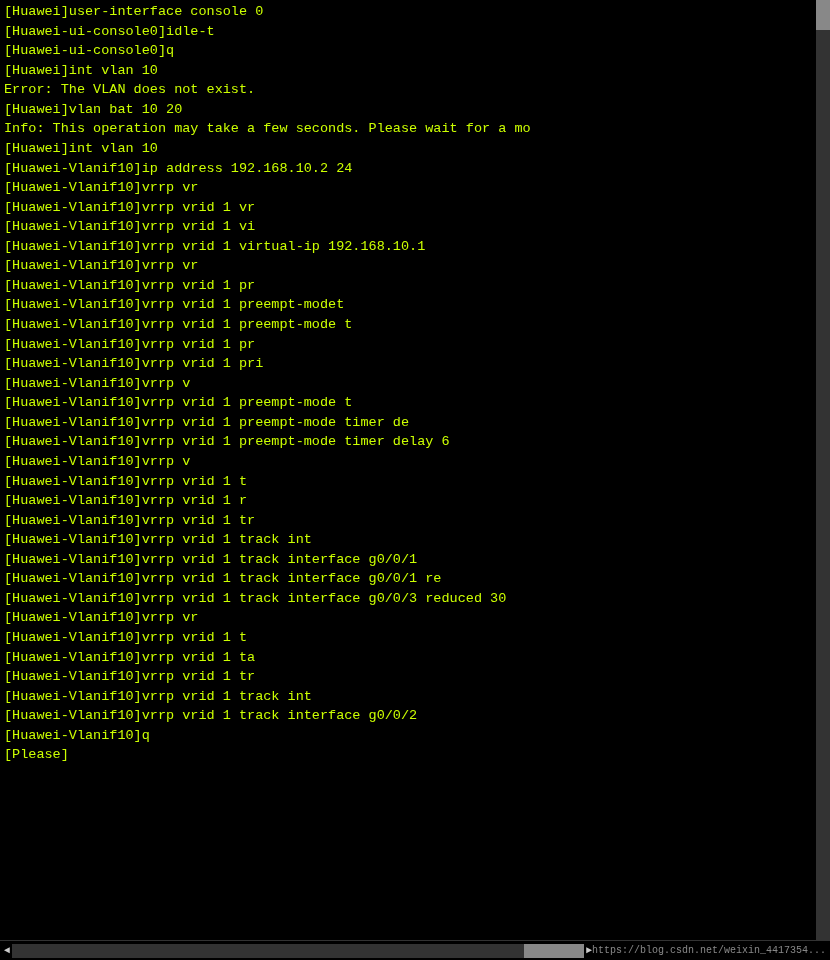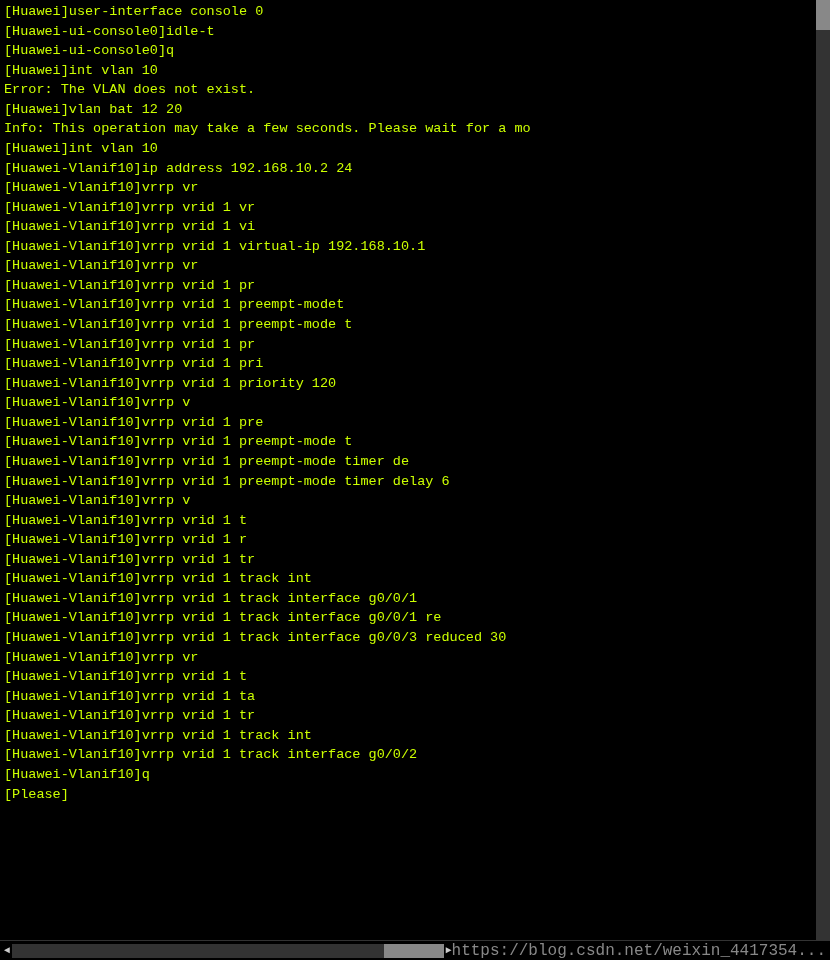--- a/index.html
+++ b/index.html
@@ -74,52 +74,50 @@
       width: 60px;
       background: #888;
     }
     .scroll-arrow {
       color: #ccc;
       font-size: 10px;
       cursor: pointer;
       user-select: none;
     }
     #url-label {
-      font-size: 16px;
+      font-size: 10px;
       color: #888;
       white-space: nowrap;
     }
   </style>
 </head>
 <body>
 
 <div id="terminal-window">
   <div id="terminal-content">
   <span class="line">[Huawei]user-interface console 0</span>
       <span class="line">[Huawei-ui-console0]idle-t</span>
       <span class="line">[Huawei-ui-console0]q</span>
       <span class="line">[Huawei]int vlan 10</span>
       <span class="line">Error: The VLAN does not exist.</span>
-      <span class="line">[Huawei]vlan bat 12 20</span>
+      <span class="line">[Huawei]vlan bat 10 20</span>
       <span class="line">Info: This operation may take a few seconds. Please wait for a mo</span>
       <span class="line">[Huawei]int vlan 10</span>
       <span class="line">[Huawei-Vlanif10]ip address 192.168.10.2 24</span>
       <span class="line">[Huawei-Vlanif10]vrrp vr</span>
       <span class="line">[Huawei-Vlanif10]vrrp vrid 1 vr</span>
       <span class="line">[Huawei-Vlanif10]vrrp vrid 1 vi</span>
       <span class="line">[Huawei-Vlanif10]vrrp vrid 1 virtual-ip 192.168.10.1</span>
       <span class="line">[Huawei-Vlanif10]vrrp vr</span>
       <span class="line">[Huawei-Vlanif10]vrrp vrid 1 pr</span>
       <span class="line">[Huawei-Vlanif10]vrrp vrid 1 preempt-modet</span>
       <span class="line">[Huawei-Vlanif10]vrrp vrid 1 preempt-mode t</span>
       <span class="line">[Huawei-Vlanif10]vrrp vrid 1 pr</span>
       <span class="line">[Huawei-Vlanif10]vrrp vrid 1 pri</span>
-      <span class="line">[Huawei-Vlanif10]vrrp vrid 1 priority 120</span>
       <span class="line">[Huawei-Vlanif10]vrrp v</span>
-      <span class="line">[Huawei-Vlanif10]vrrp vrid 1 pre</span>
       <span class="line">[Huawei-Vlanif10]vrrp vrid 1 preempt-mode t</span>
       <span class="line">[Huawei-Vlanif10]vrrp vrid 1 preempt-mode timer de</span>
       <span class="line">[Huawei-Vlanif10]vrrp vrid 1 preempt-mode timer delay 6</span>
       <span class="line">[Huawei-Vlanif10]vrrp v</span>
       <span class="line">[Huawei-Vlanif10]vrrp vrid 1 t</span>
       <span class="line">[Huawei-Vlanif10]vrrp vrid 1 r</span>
       <span class="line">[Huawei-Vlanif10]vrrp vrid 1 tr</span>
       <span class="line">[Huawei-Vlanif10]vrrp vrid 1 track int</span>
       <span class="line">[Huawei-Vlanif10]vrrp vrid 1 track interface g0/0/1</span>
       <span class="line">[Huawei-Vlanif10]vrrp vrid 1 track interface g0/0/1 re</span>

